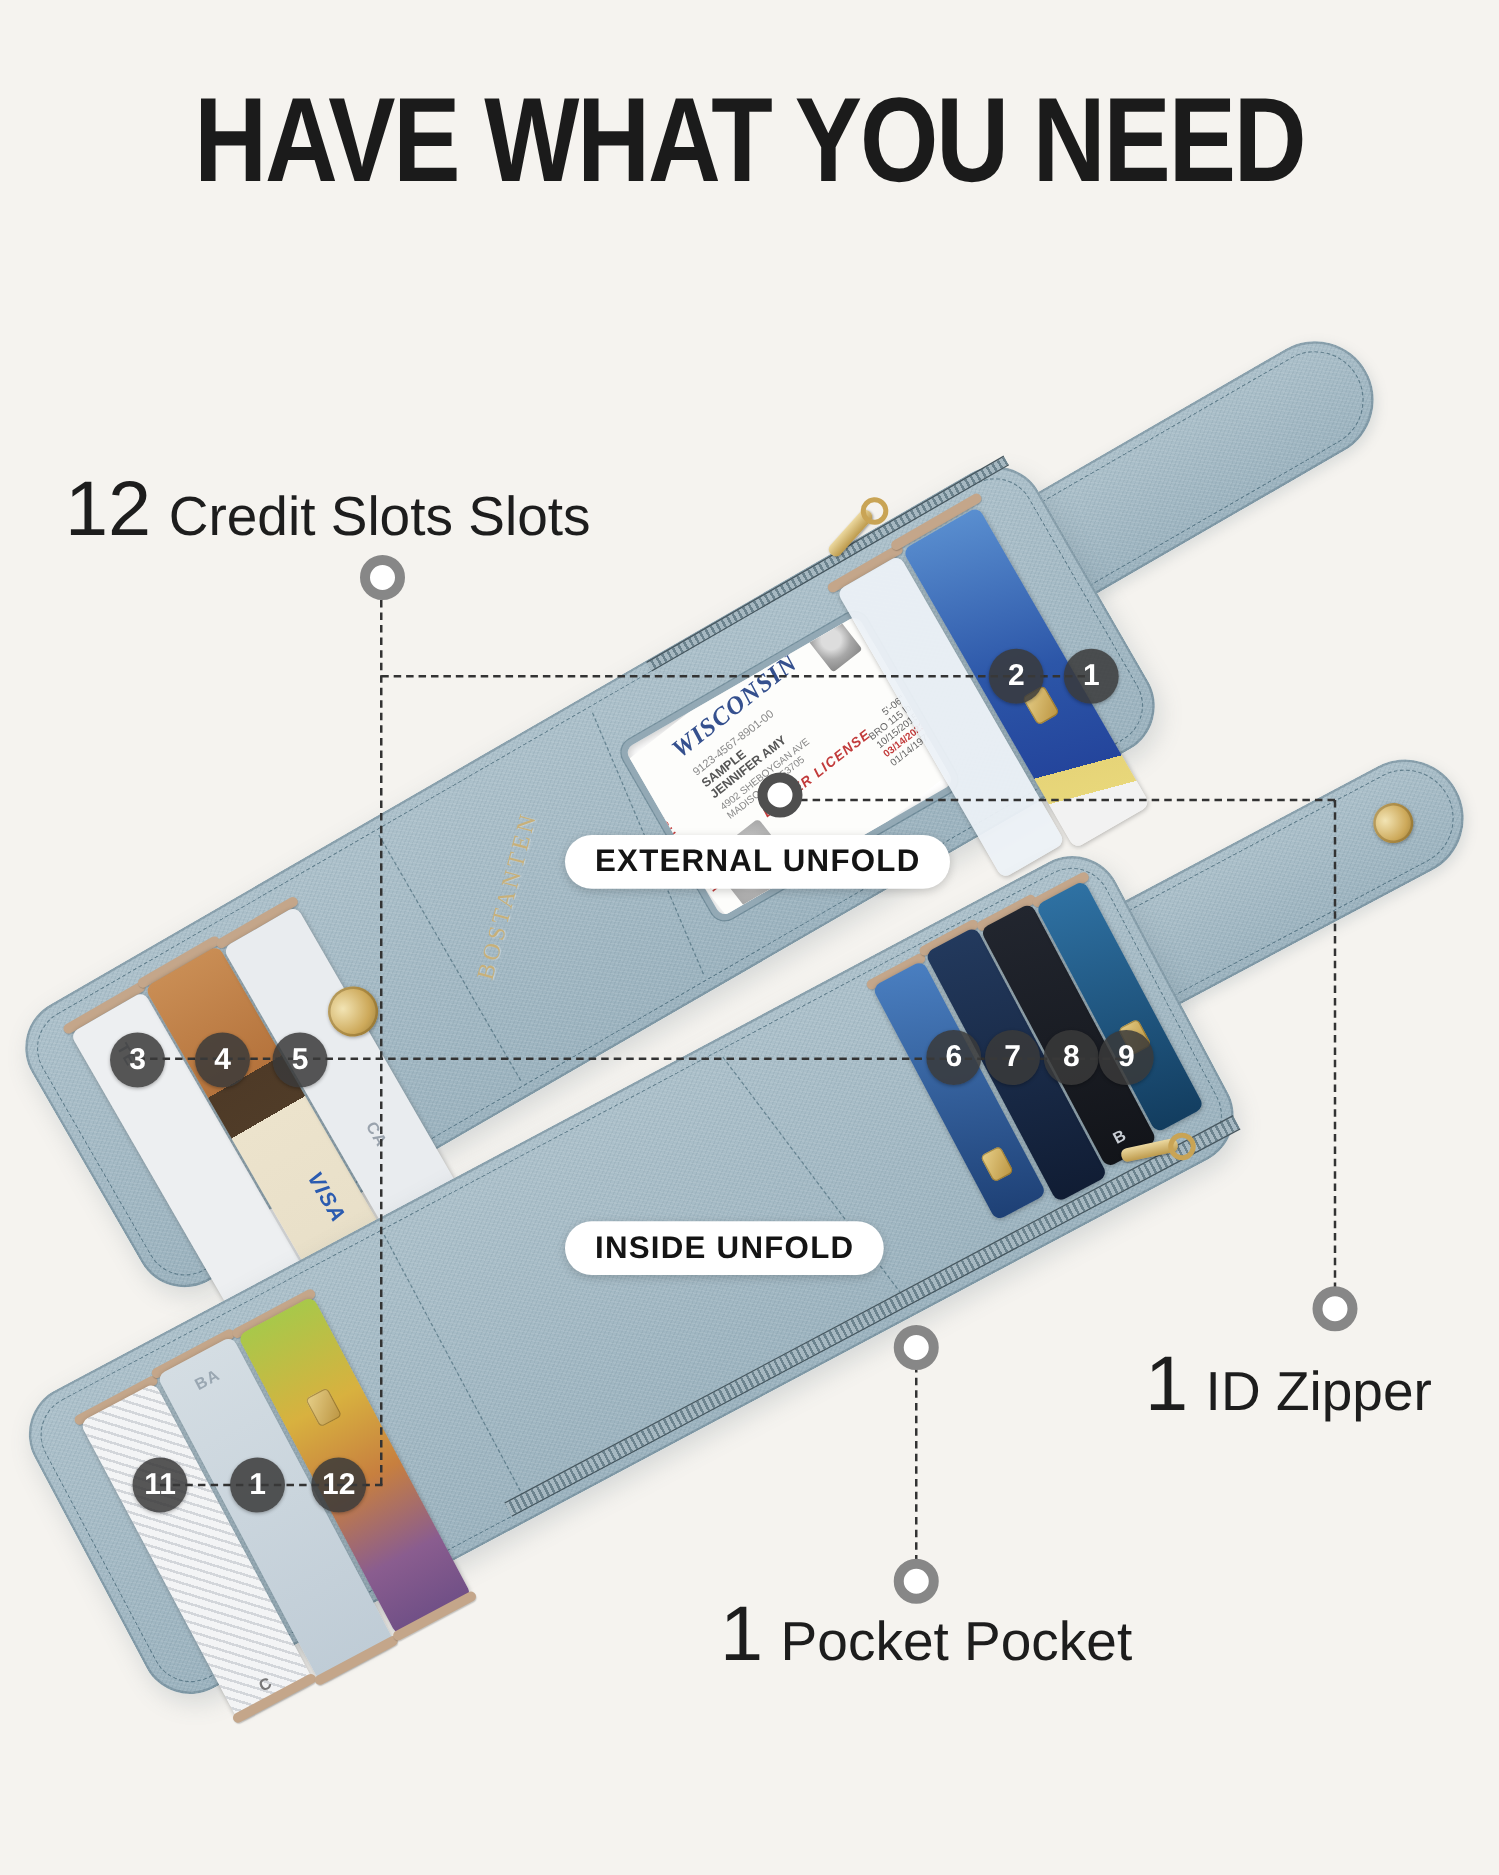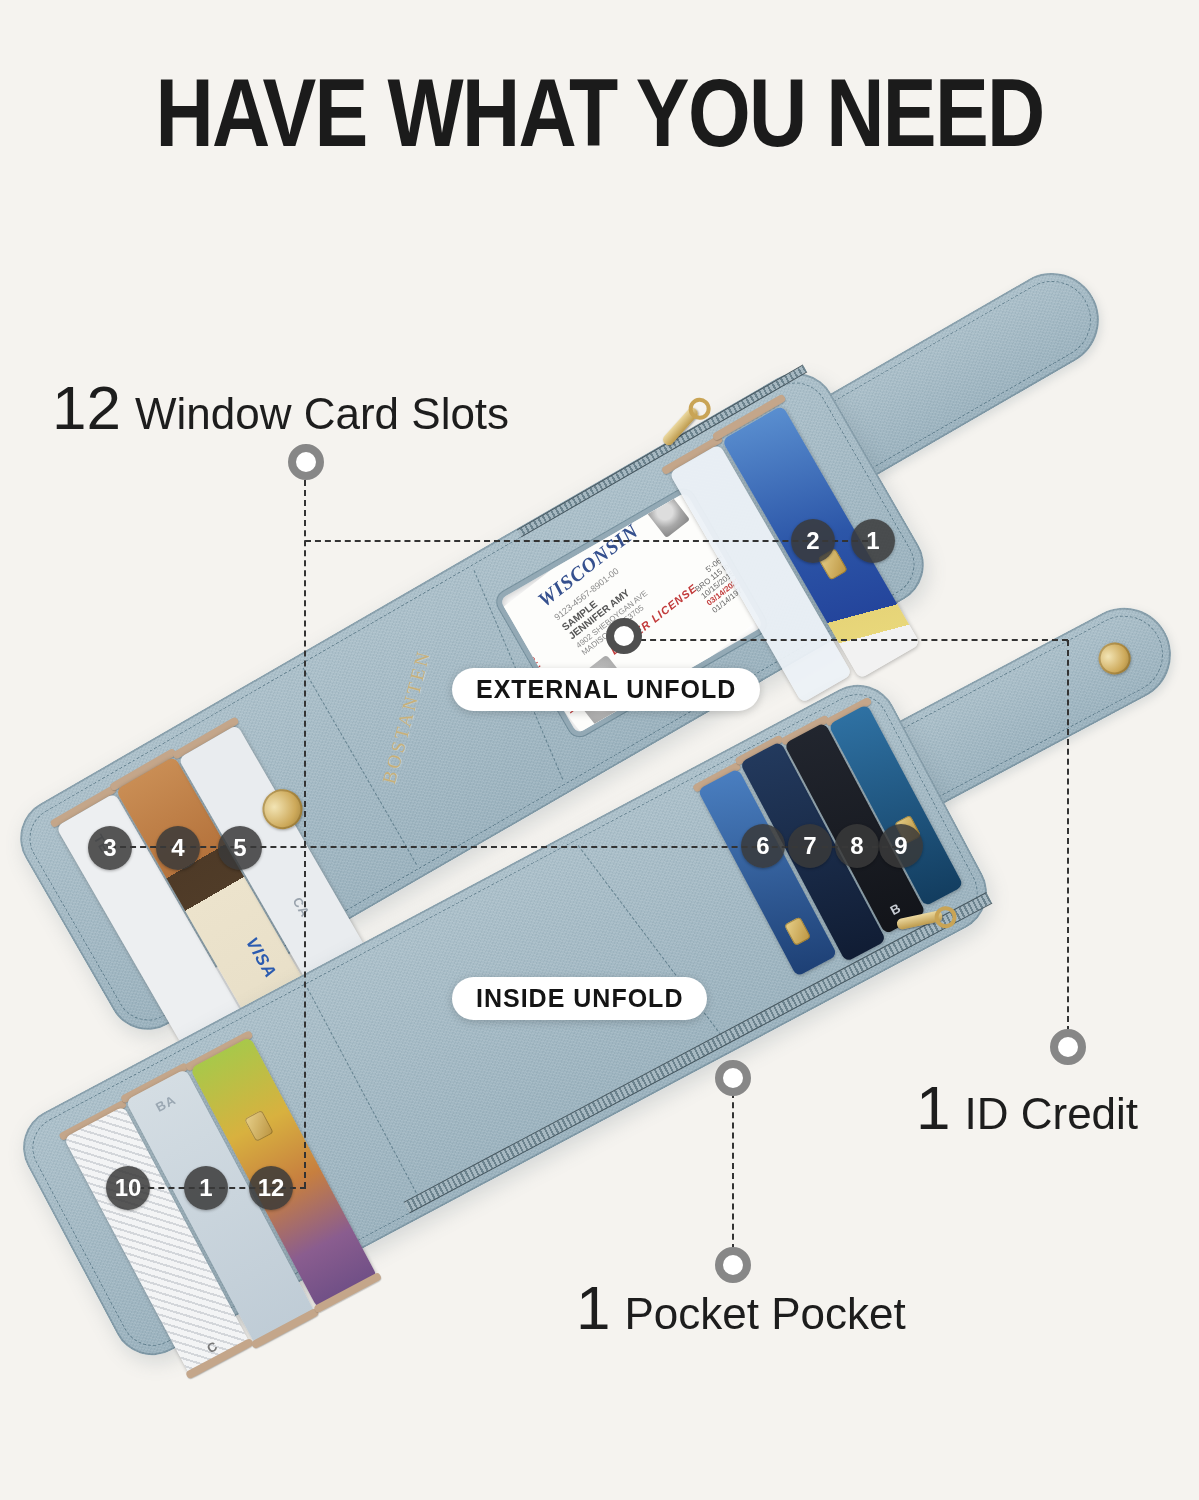--- a/index.html
+++ b/index.html
@@ -251,33 +251,33 @@
 
   <div class="num" style="left:851px;top:519px;">1</div>
   <div class="num" style="left:791px;top:519px;">2</div>
   <div class="num" style="left:88px;top:826px;">3</div>
   <div class="num" style="left:156px;top:826px;">4</div>
   <div class="num" style="left:218px;top:826px;">5</div>
   <div class="num" style="left:741px;top:824px;">6</div>
   <div class="num" style="left:788px;top:824px;">7</div>
   <div class="num" style="left:835px;top:824px;">8</div>
   <div class="num" style="left:879px;top:824px;">9</div>
-  <div class="num" style="left:106px;top:1166px;">10</div>
+  <div class="num" style="left:106px;top:1166px;">11</div>
   <div class="num" style="left:184px;top:1166px;">1</div>
   <div class="num" style="left:249px;top:1166px;">12</div>
 
   <div class="badge" id="badge-external">EXTERNAL UNFOLD</div>
   <div class="badge" id="badge-inside">INSIDE UNFOLD</div>
 
   <div class="callout" id="label-slots">
     <span class="count">12</span>
-    <span class="txt">Window Card Slots</span>
+    <span class="txt">Credit Slots Slots</span>
   </div>
   <div class="callout" id="label-idwin">
     <span class="count">1</span>
-    <span class="txt">ID Credit</span>
+    <span class="txt">ID Zipper</span>
   </div>
   <div class="callout" id="label-zip">
     <span class="count">1</span>
     <span class="txt">Pocket Pocket</span>
   </div>
 
 </div>
 
 </body></html>

